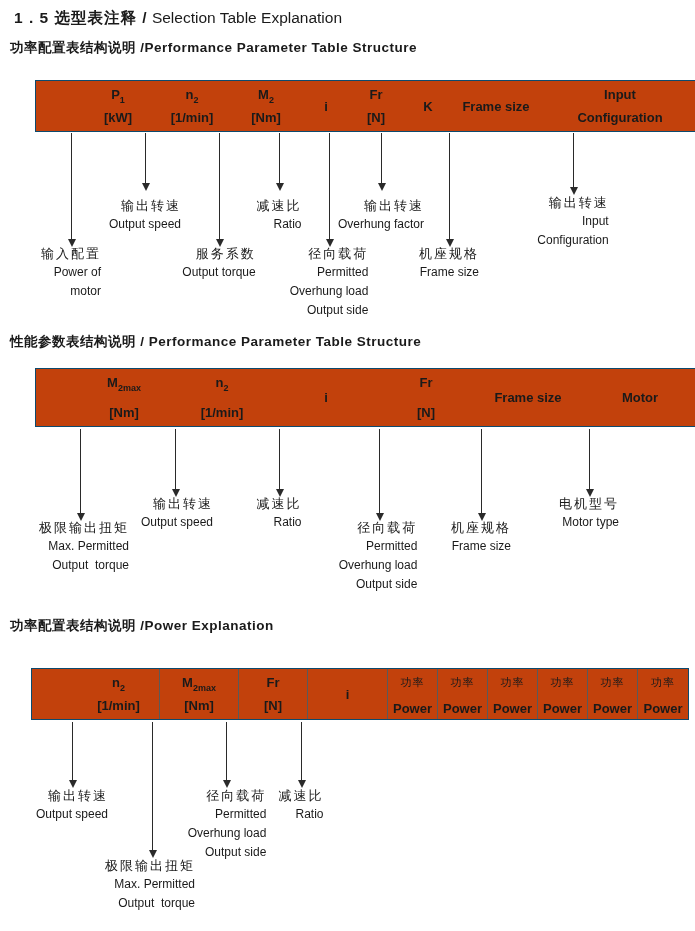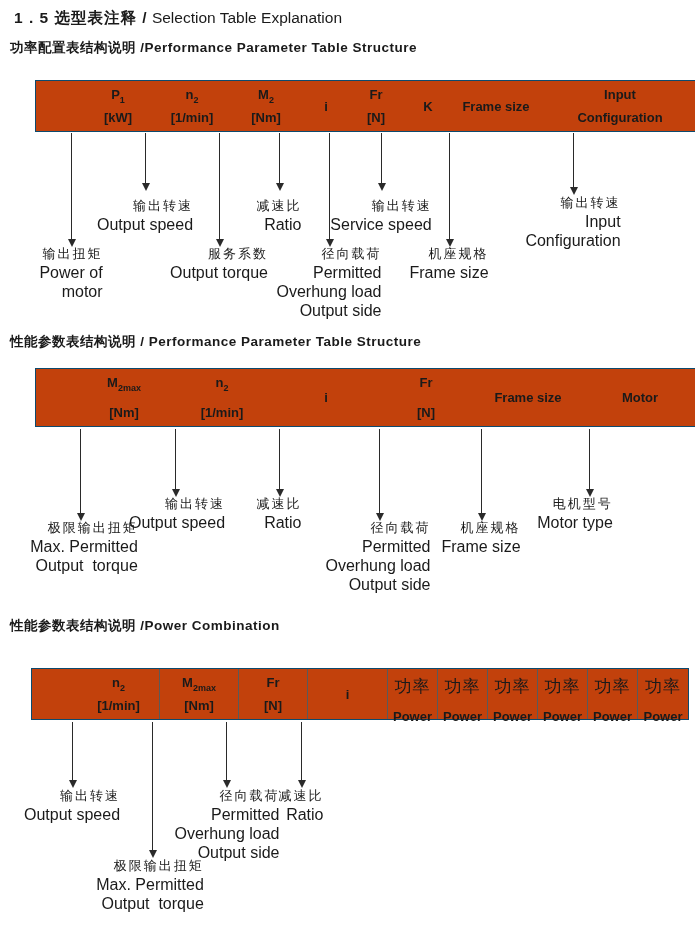--- a/index.html
+++ b/index.html
@@ -16,30 +16,30 @@
   .ptable{position:absolute;display:flex;background:#c2410c;border:1px solid #0c4a6e;
           box-sizing:content-box;padding-left:46px;}
   .t-cell{display:flex;flex-direction:column;justify-content:space-between;align-items:center;
           padding:6px 0;font-weight:bold;font-size:13px;box-sizing:border-box;}
   .t-cell.single{justify-content:center;}
   .t-cell .sym{white-space:nowrap;}
   .t-cell sub{font-size:9px;}
   .t-cell .unit{white-space:nowrap;}
   #table3 .t-cell{border-right:1px solid #5a5a5a;}
   #table3 .t-cell:last-child{border-right:none;}
-  .pzh{font-weight:normal;font-size:17px;letter-spacing:1px;}
+  .pzh{font-weight:normal;font-size:11px;letter-spacing:1px;}
   .pen{font-weight:bold;font-size:13px;margin-top:11px;}
 
   .arrow{position:absolute;width:1px;background:#2a2a2a;}
   .arrow::after{content:"";position:absolute;bottom:-8px;left:-3.5px;width:0;height:0;
                 border-left:4px solid transparent;border-right:4px solid transparent;
                 border-top:8px solid #2a2a2a;}
 
   .callout{position:absolute;transform:translateX(-50%);text-align:right;}
-  .callout .line{display:block;line-height:19px;font-size:16px;white-space:pre;}
+  .callout .line{display:block;line-height:19px;font-size:12px;white-space:pre;}
   .callout .zh{font-size:13px;letter-spacing:2px;}
 </style>
 </head>
 <body>
 
 <div class="page">
 
   <div class="doc-title">
     <span class="zh">1 . 5 选型表注释 /</span><span class="en"> Selection Table Explanation</span>
   </div>
@@ -81,21 +81,21 @@
   <div class="arrow" style="left:71px;top:133px;height:106px"></div>
   <div class="arrow" style="left:145px;top:133px;height:50px"></div>
   <div class="arrow" style="left:219px;top:133px;height:106px"></div>
   <div class="arrow" style="left:279px;top:133px;height:50px"></div>
   <div class="arrow" style="left:329px;top:133px;height:106px"></div>
   <div class="arrow" style="left:381px;top:133px;height:50px"></div>
   <div class="arrow" style="left:449px;top:133px;height:106px"></div>
   <div class="arrow" style="left:573px;top:133px;height:54px"></div>
 
   <div class="callout" style="left:71px;top:244px">
-    <span class="line zh">输出扭矩</span>
+    <span class="line zh">输入配置</span>
     <span class="line en">Power of</span>
     <span class="line en">motor</span>
   </div>
   <div class="callout" style="left:145px;top:196px">
     <span class="line zh">输出转速</span>
     <span class="line en">Output speed</span>
   </div>
   <div class="callout" style="left:219px;top:244px">
     <span class="line zh">服务系数</span>
     <span class="line en">Output torque</span>
@@ -105,21 +105,21 @@
     <span class="line en">Ratio</span>
   </div>
   <div class="callout" style="left:329px;top:244px">
     <span class="line zh">径向载荷</span>
     <span class="line en">Permitted</span>
     <span class="line en">Overhung load</span>
     <span class="line en">Output side</span>
   </div>
   <div class="callout" style="left:381px;top:196px">
     <span class="line zh">输出转速</span>
-    <span class="line en">Service speed</span>
+    <span class="line en">Overhung factor</span>
   </div>
   <div class="callout" style="left:449px;top:244px">
     <span class="line zh">机座规格</span>
     <span class="line en">Frame size</span>
   </div>
   <div class="callout" style="left:573px;top:193px">
     <span class="line zh">输出转速</span>
     <span class="line en">Input</span>
     <span class="line en">Configuration</span>
   </div>
@@ -173,26 +173,26 @@
   <div class="callout" style="left:378px;top:518px">
     <span class="line zh">径向载荷</span>
     <span class="line en">Permitted</span>
     <span class="line en">Overhung load</span>
     <span class="line en">Output side</span>
   </div>
   <div class="callout" style="left:481px;top:518px">
     <span class="line zh">机座规格</span>
     <span class="line en">Frame size</span>
   </div>
-  <div class="callout" style="left:575px;top:494px">
+  <div class="callout" style="left:589px;top:494px">
     <span class="line zh">电机型号</span>
     <span class="line en">Motor type</span>
   </div>
 
-  <div class="sec-heading" style="top:617px">性能参数表结构说明 /Power Combination</div>
+  <div class="sec-heading" style="top:617px">功率配置表结构说明 /Power Explanation</div>
 
   <div class="ptable" id="table3" style="left:31px;top:668px;width:610px;height:50px">
     <div class="t-cell" style="width:82px">
       <span class="sym"><span>n</span><sub>2</sub></span>
       <span class="unit">[1/min]</span>
     </div>
     <div class="t-cell" style="width:79px">
       <span class="sym"><span>M</span><sub>2max</sub></span>
       <span class="unit">[Nm]</span>
     </div>

